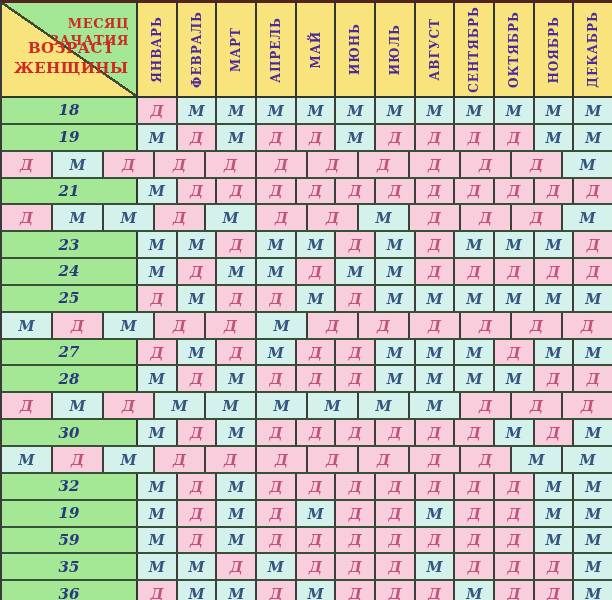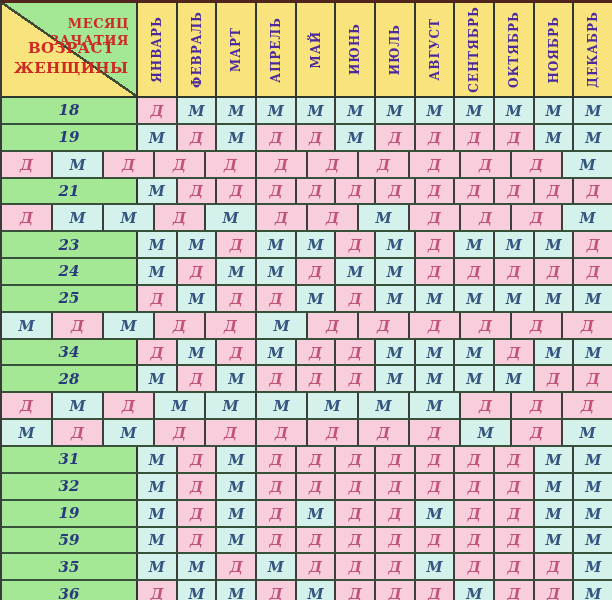--- a/index.html
+++ b/index.html
@@ -248,21 +248,21 @@
           <div class="g-cell girl">Д</div>
           <div class="g-cell boy">М</div>
           <div class="g-cell girl">Д</div>
           <div class="g-cell girl">Д</div>
           <div class="g-cell girl">Д</div>
           <div class="g-cell girl">Д</div>
           <div class="g-cell girl">Д</div>
           <div class="g-cell girl">Д</div>
         </div>
         <div class="t-row">
-          <div class="age-cell">34</div>
+          <div class="age-cell">27</div>
           <div class="g-cell girl">Д</div>
           <div class="g-cell boy">М</div>
           <div class="g-cell girl">Д</div>
           <div class="g-cell boy">М</div>
           <div class="g-cell girl">Д</div>
           <div class="g-cell girl">Д</div>
           <div class="g-cell boy">М</div>
           <div class="g-cell boy">М</div>
           <div class="g-cell boy">М</div>
           <div class="g-cell girl">Д</div>
@@ -292,35 +292,35 @@
           <div class="g-cell boy">М</div>
           <div class="g-cell boy">М</div>
           <div class="g-cell boy">М</div>
           <div class="g-cell boy">М</div>
           <div class="g-cell boy">М</div>
           <div class="g-cell girl">Д</div>
           <div class="g-cell girl">Д</div>
           <div class="g-cell girl">Д</div>
         </div>
         <div class="t-row">
-          <div class="g-cell boy">М</div>
-          <div class="g-cell girl">Д</div>
-          <div class="g-cell boy">М</div>
-          <div class="g-cell girl">Д</div>
-          <div class="g-cell girl">Д</div>
-          <div class="g-cell girl">Д</div>
-          <div class="g-cell girl">Д</div>
-          <div class="g-cell girl">Д</div>
-          <div class="g-cell girl">Д</div>
-          <div class="g-cell boy">М</div>
-          <div class="g-cell girl">Д</div>
-          <div class="g-cell boy">М</div>
-        </div>
-        <div class="t-row">
-          <div class="age-cell">31</div>
+          <div class="age-cell">30</div>
+          <div class="g-cell boy">М</div>
+          <div class="g-cell girl">Д</div>
+          <div class="g-cell boy">М</div>
+          <div class="g-cell girl">Д</div>
+          <div class="g-cell girl">Д</div>
+          <div class="g-cell girl">Д</div>
+          <div class="g-cell girl">Д</div>
+          <div class="g-cell girl">Д</div>
+          <div class="g-cell girl">Д</div>
+          <div class="g-cell boy">М</div>
+          <div class="g-cell girl">Д</div>
+          <div class="g-cell boy">М</div>
+        </div>
+        <div class="t-row">
           <div class="g-cell boy">М</div>
           <div class="g-cell girl">Д</div>
           <div class="g-cell boy">М</div>
           <div class="g-cell girl">Д</div>
           <div class="g-cell girl">Д</div>
           <div class="g-cell girl">Д</div>
           <div class="g-cell girl">Д</div>
           <div class="g-cell girl">Д</div>
           <div class="g-cell girl">Д</div>
           <div class="g-cell girl">Д</div>

